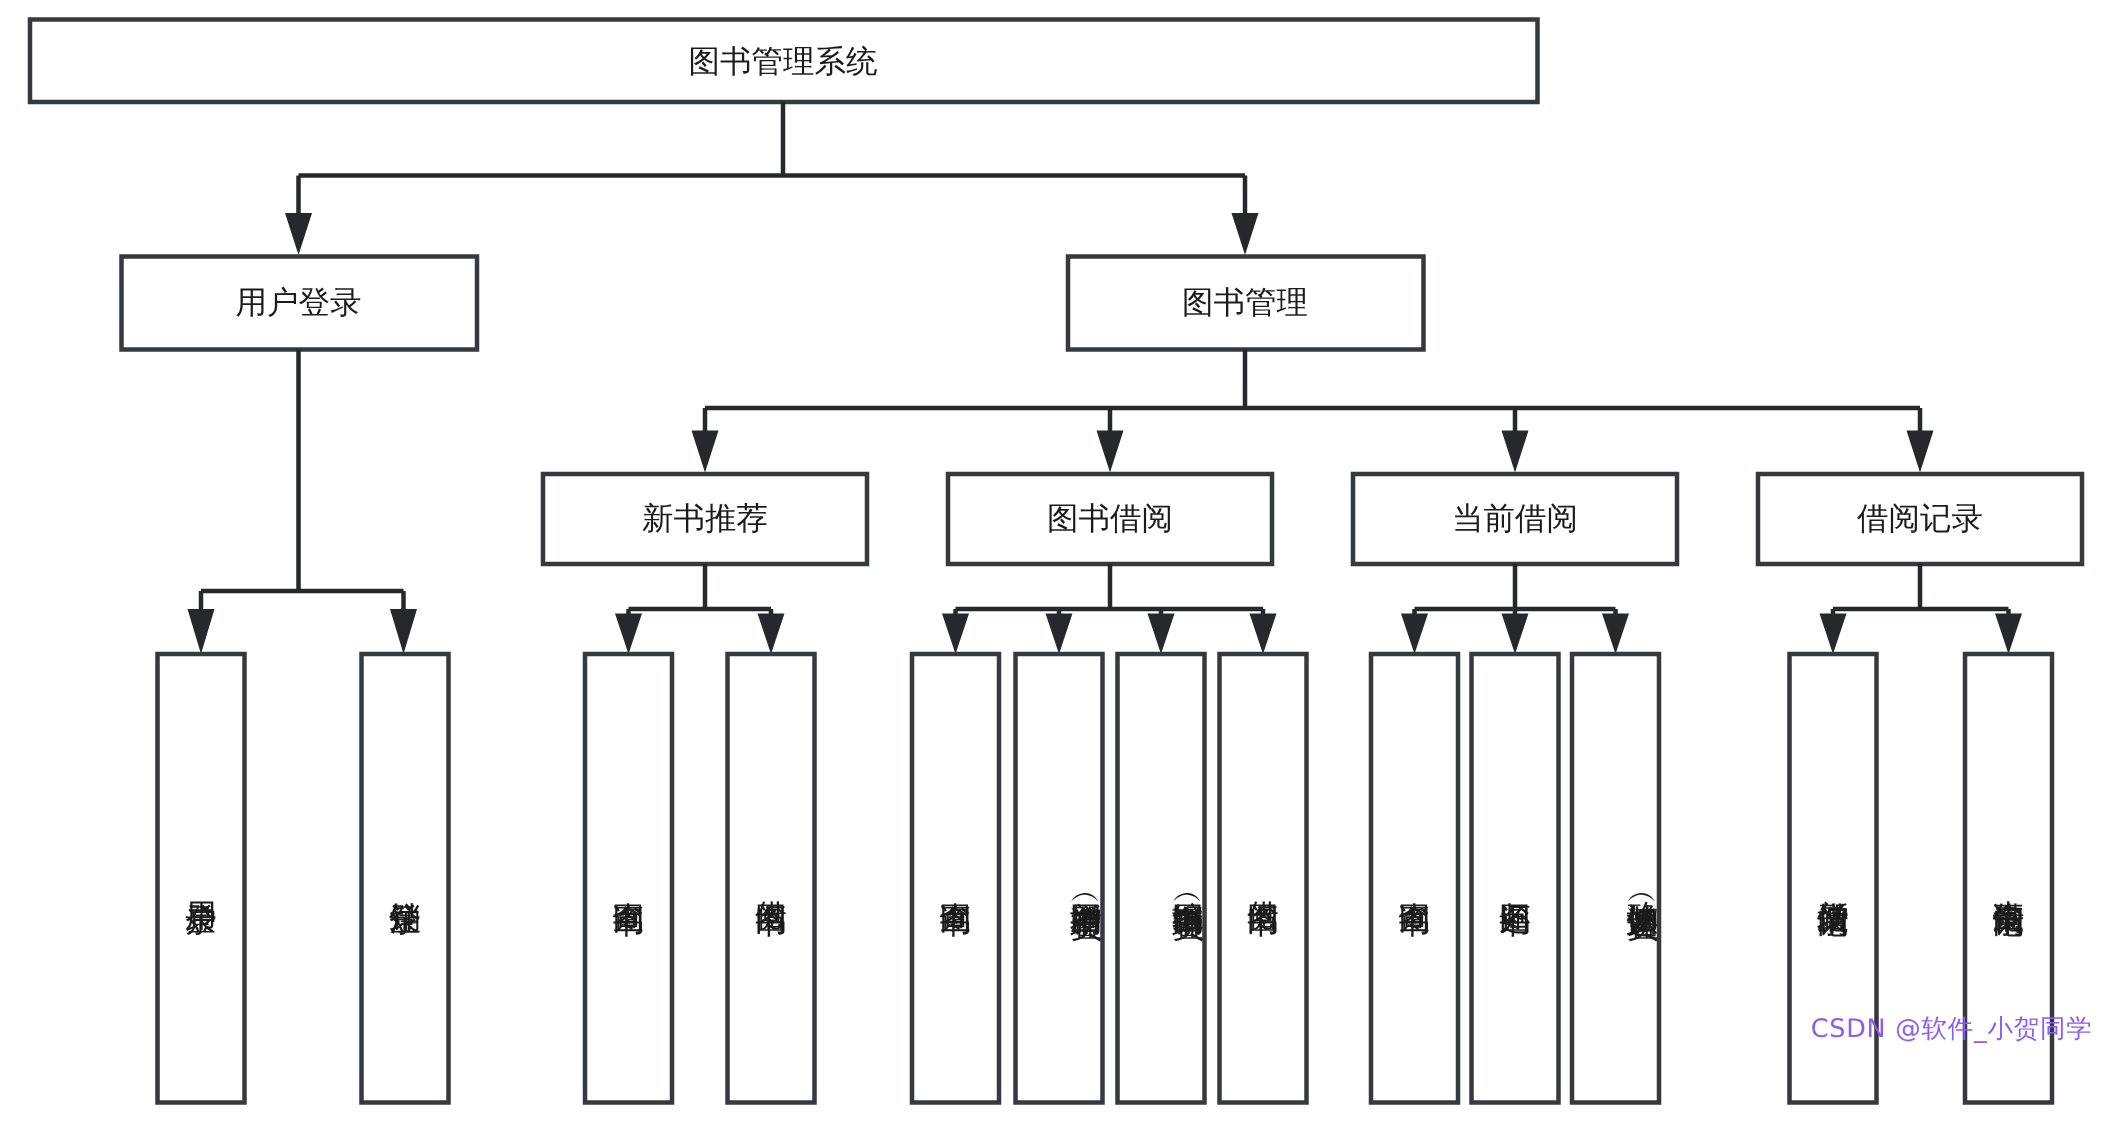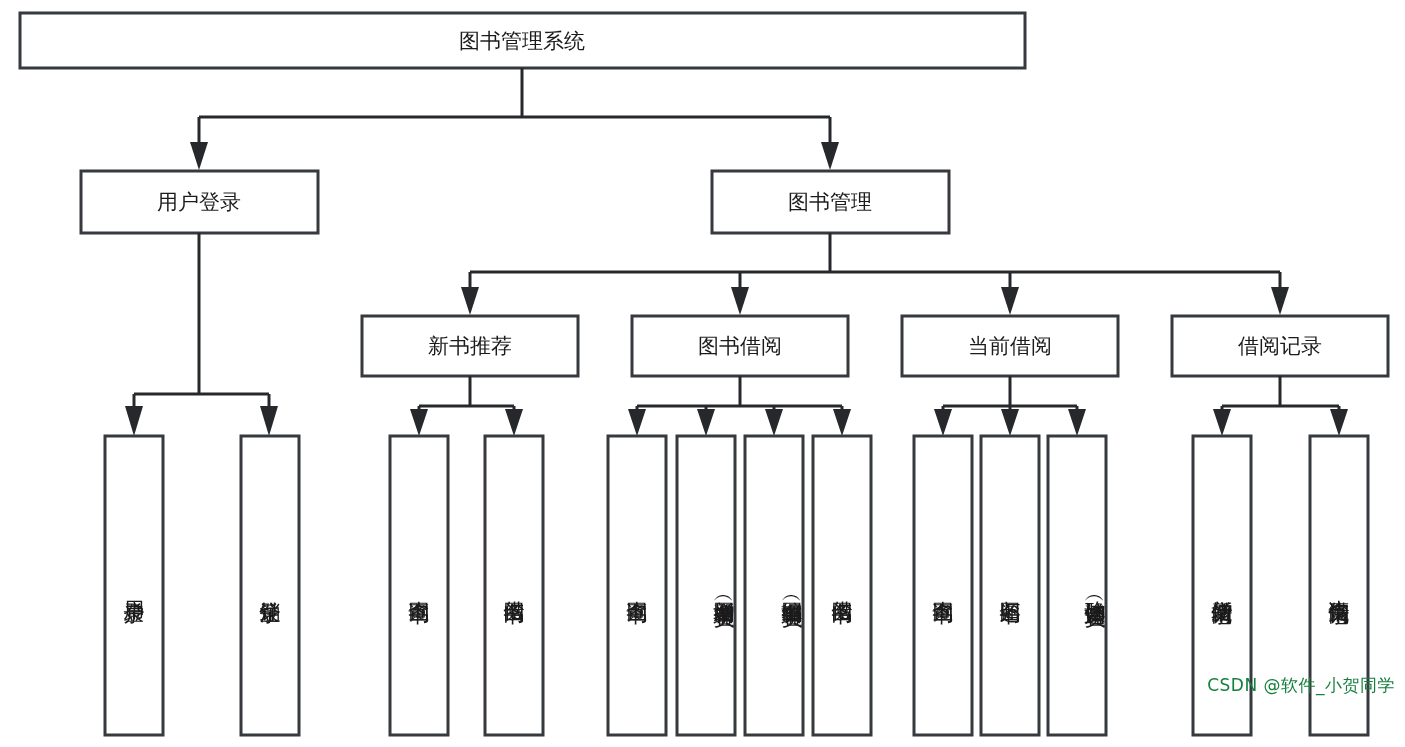--- a/index.html
+++ b/index.html
@@ -62,21 +62,21 @@
     white-space: nowrap;
     text-align: center;
     pointer-events: none;
   }
   .watermark {
     position: absolute;
     right: 10px;
     bottom: 8px;
     font-family: "DejaVu Sans", "Liberation Sans", sans-serif;
     font-size: 17px;
-    color: #15803d;
+    color: #8b5cf6;
     letter-spacing: 0.5px;
     white-space: nowrap;
   }
 </style>
 </head>
 <body>
 
 <div id="diagram-root">
 
   <svg class="diagram-canvas" viewBox="0 0 1405 747">

